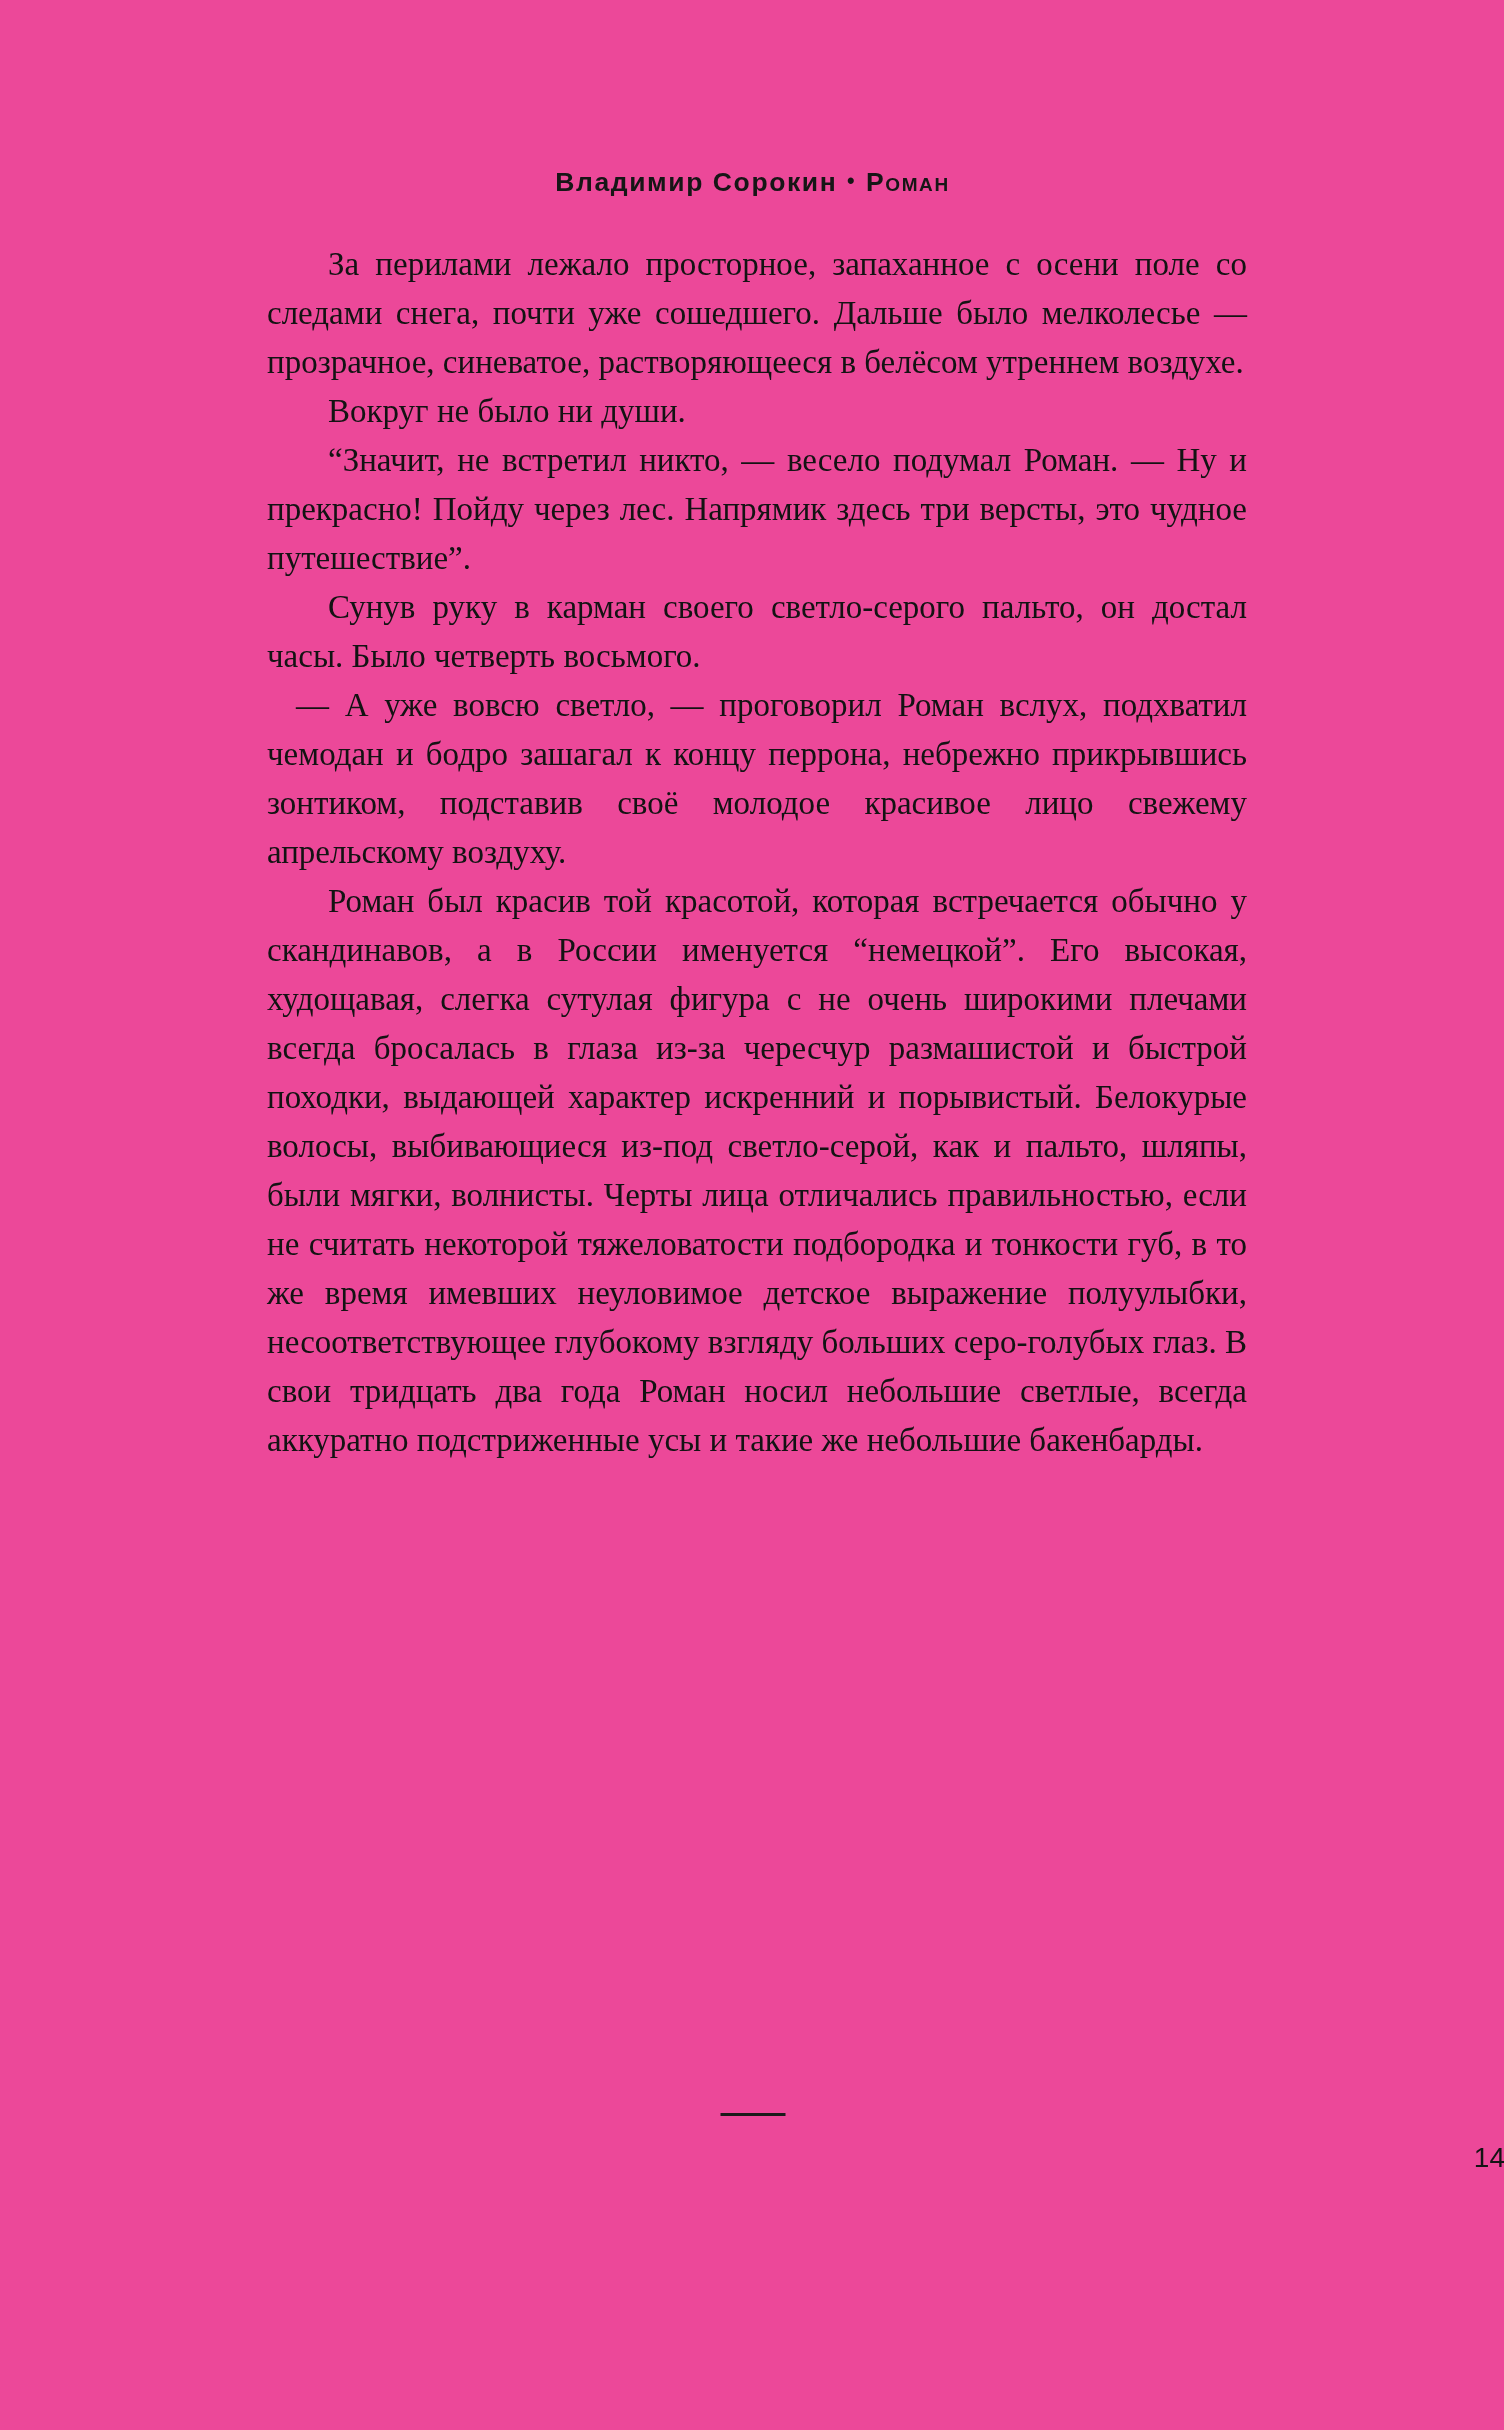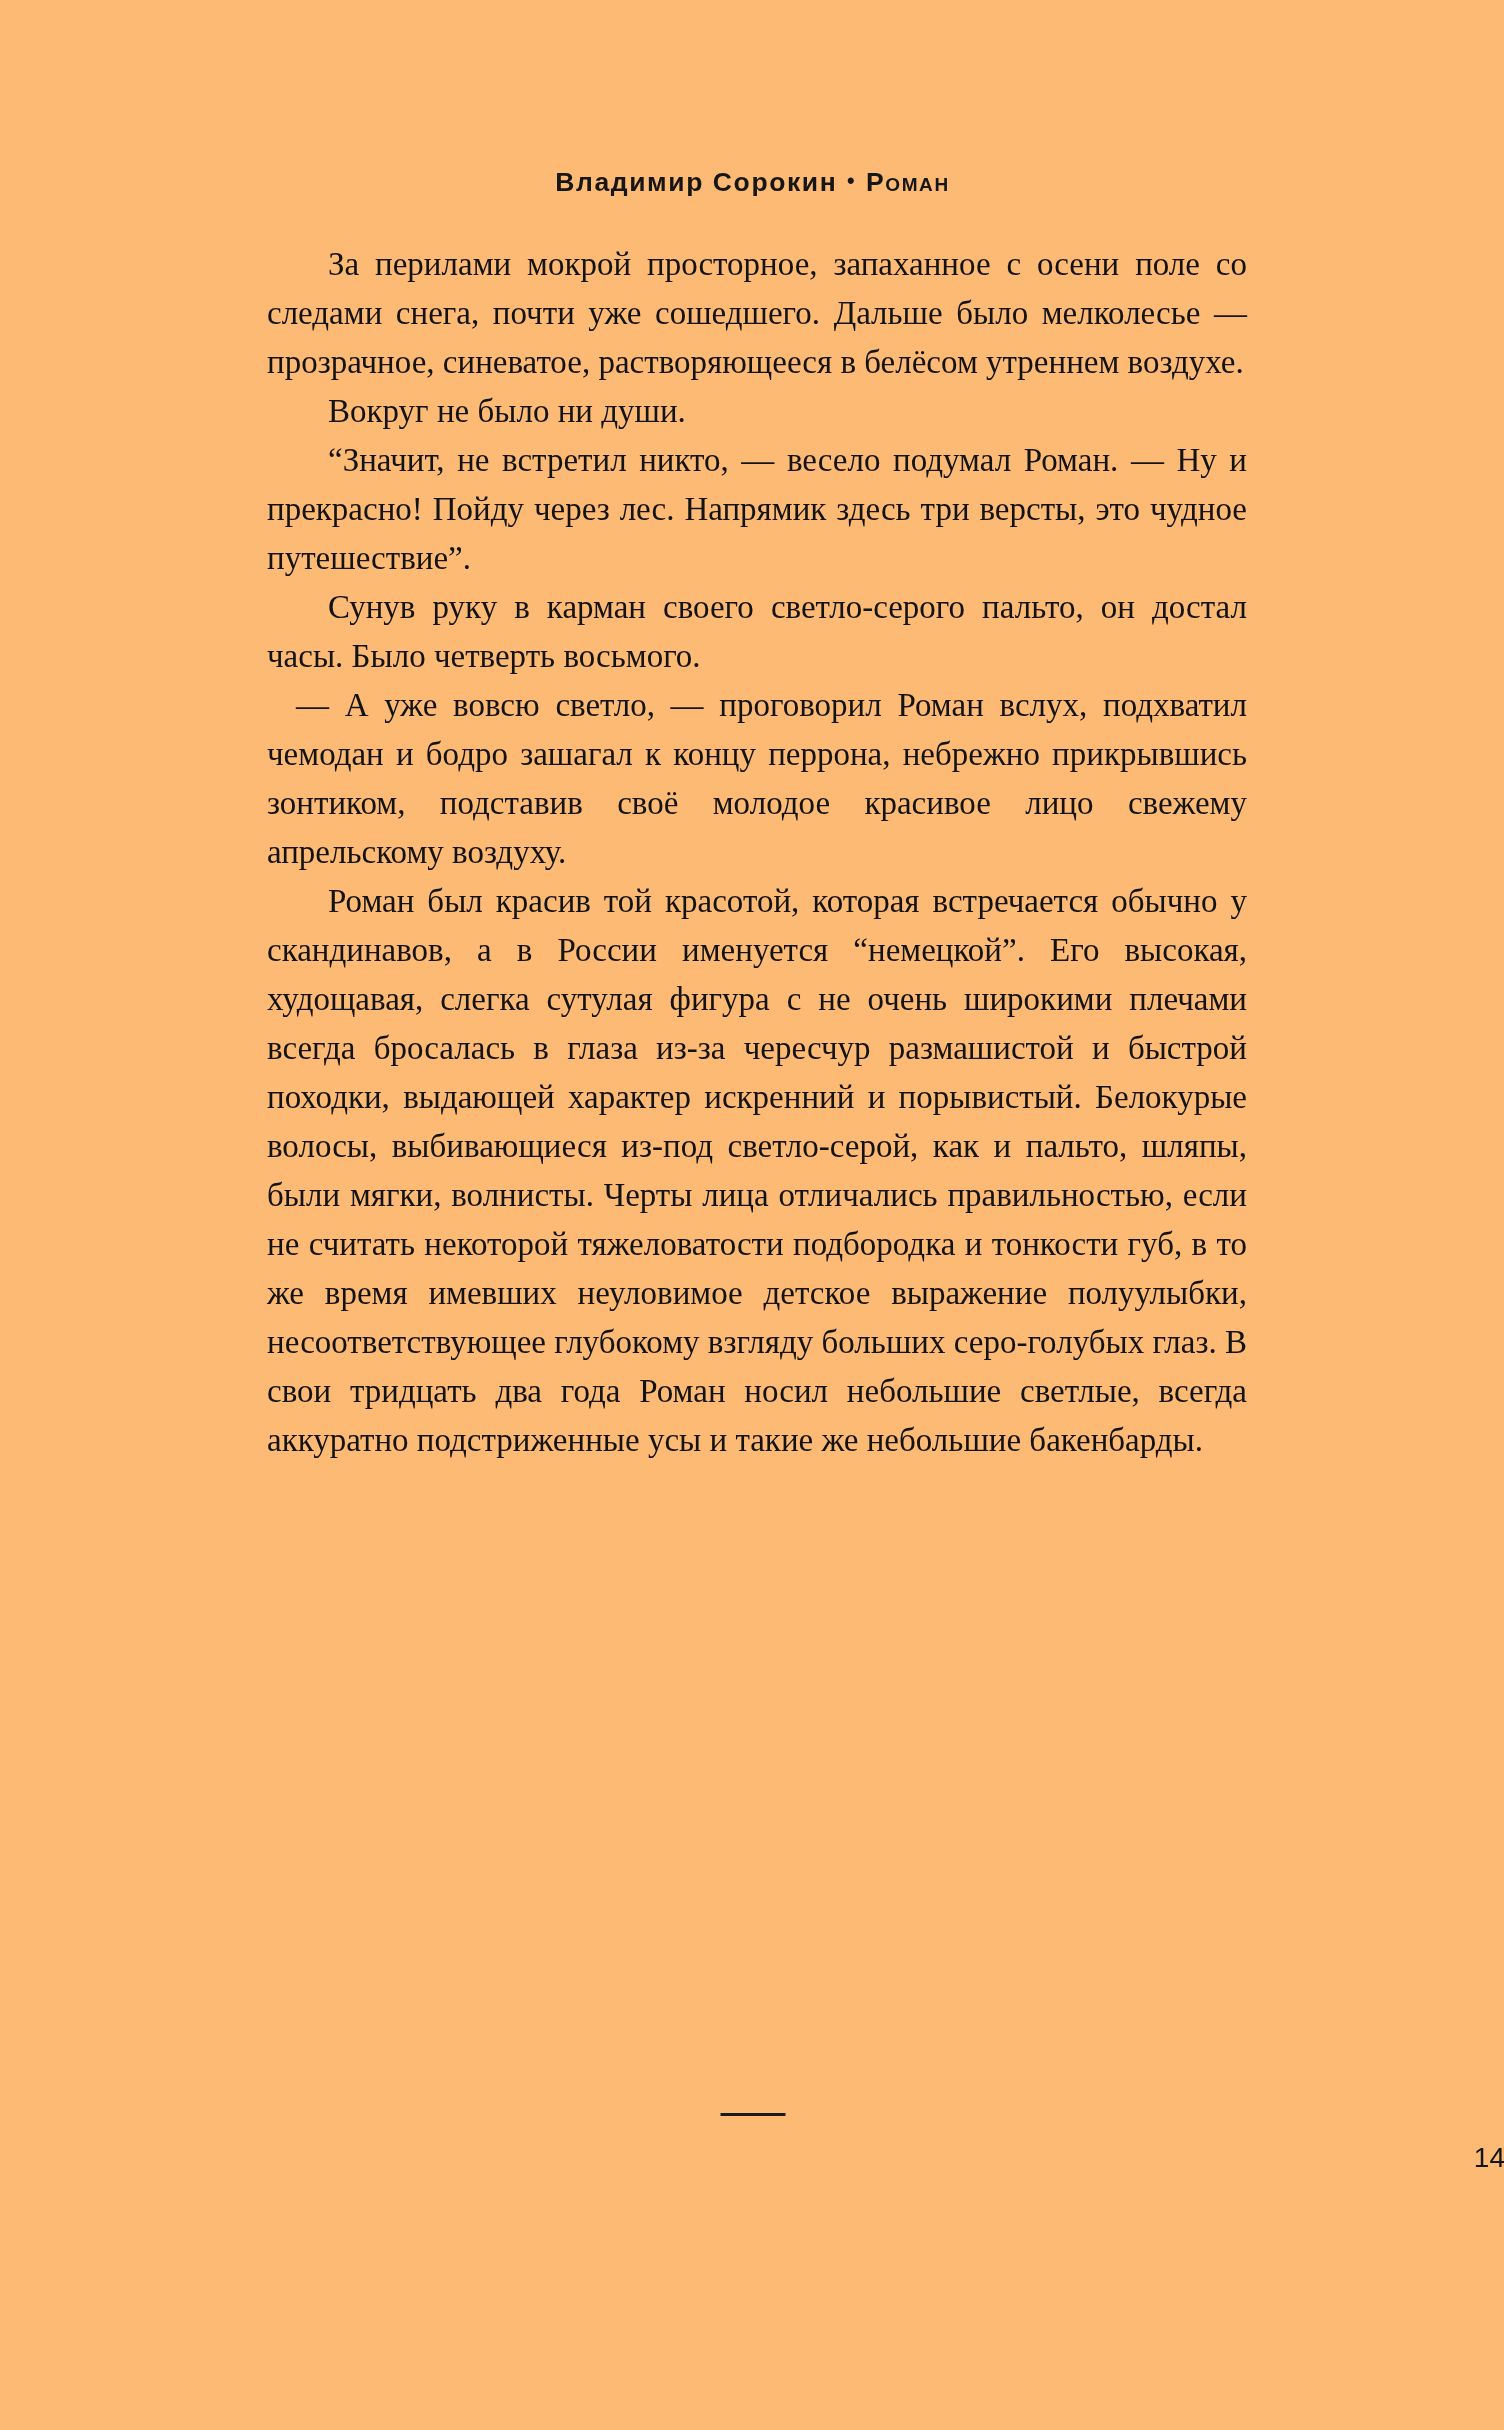--- a/index.html
+++ b/index.html
@@ -15,21 +15,21 @@
     color: #141414;
     overflow: hidden;
   }
 
   .page {
     position: absolute;
     top: 0;
     left: 0;
     width: 1505px;
     height: 2431px;
-    background: #fdba74;
+    background: #ec4899;
   }
 
   .running-head {
     position: absolute;
     top: 167px;
     left: 0;
     width: 1505px;
     text-align: center;
     font-family: "Liberation Sans", sans-serif;
     font-size: 26.5px;
@@ -94,21 +94,21 @@
 </head>
 <body>
 
 <div class="page">
 
   <div class="running-head">
     <span>Владимир Сорокин</span><span class="sep">•</span><span class="smallcaps">Роман</span>
   </div>
 
   <div class="text-block">
-    <p>За перилами мокрой просторное, запаханное с осени поле со следами снега, почти уже сошедшего. Дальше было мелколесье — прозрачное, синеватое, растворяющееся в белёсом утреннем воздухе.</p>
+    <p>За перилами лежало просторное, запаханное с осени поле со следами снега, почти уже сошедшего. Дальше было мелколесье — прозрачное, синеватое, растворяющееся в белёсом утреннем воздухе.</p>
     <p>Вокруг не было ни души.</p>
     <p>“Значит, не встретил никто, — весело подумал Роман. — Ну и прекрасно! Пойду через лес. Напрямик здесь три версты, это чудное путешествие”.</p>
     <p>Сунув руку в карман своего светло-серого пальто, он достал часы. Было четверть восьмого.</p>
     <p class="dash">— А уже вовсю светло, — проговорил Роман вслух, подхватил чемодан и бодро зашагал к концу перрона, небрежно прикрывшись зонтиком, подставив своё молодое красивое лицо свежему апрельскому воздуху.</p>
     <p>Роман был красив той красотой, которая встречается обычно у скандинавов, а в России именуется “немецкой”. Его высокая, худощавая, слегка сутулая фигура с не очень широкими плечами всегда бросалась в глаза из-за чересчур размашистой и быстрой походки, выдающей характер искренний и порывистый. Белокурые волосы, выбивающиеся из-под светло-серой, как и пальто, шляпы, были мягки, волнисты. Черты лица отличались правильностью, если не считать некоторой тяжеловатости подбородка и тонкости губ, в то же время имевших неуловимое детское выражение полуулыбки, несоответствующее глубокому взгляду больших серо-голубых глаз. В свои тридцать два года Роман носил небольшие светлые, всегда аккуратно подстриженные усы и такие же небольшие бакенбарды.</p>
   </div>
 
   <div class="footer-rule"></div>
 
   <div class="folio">14</div>

